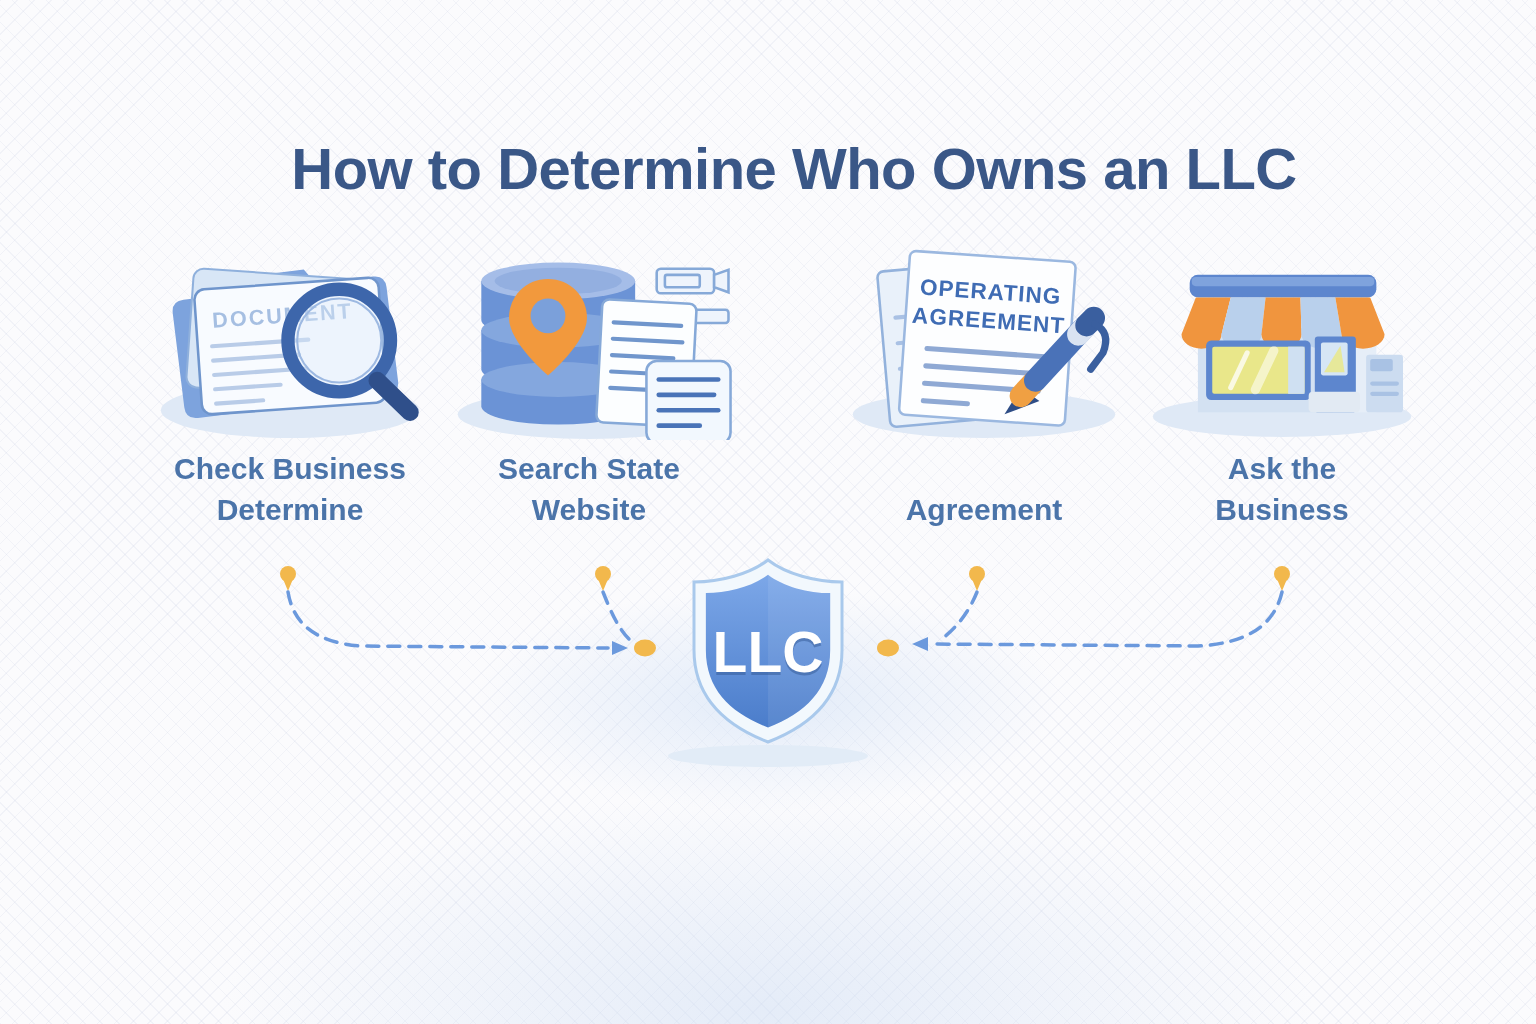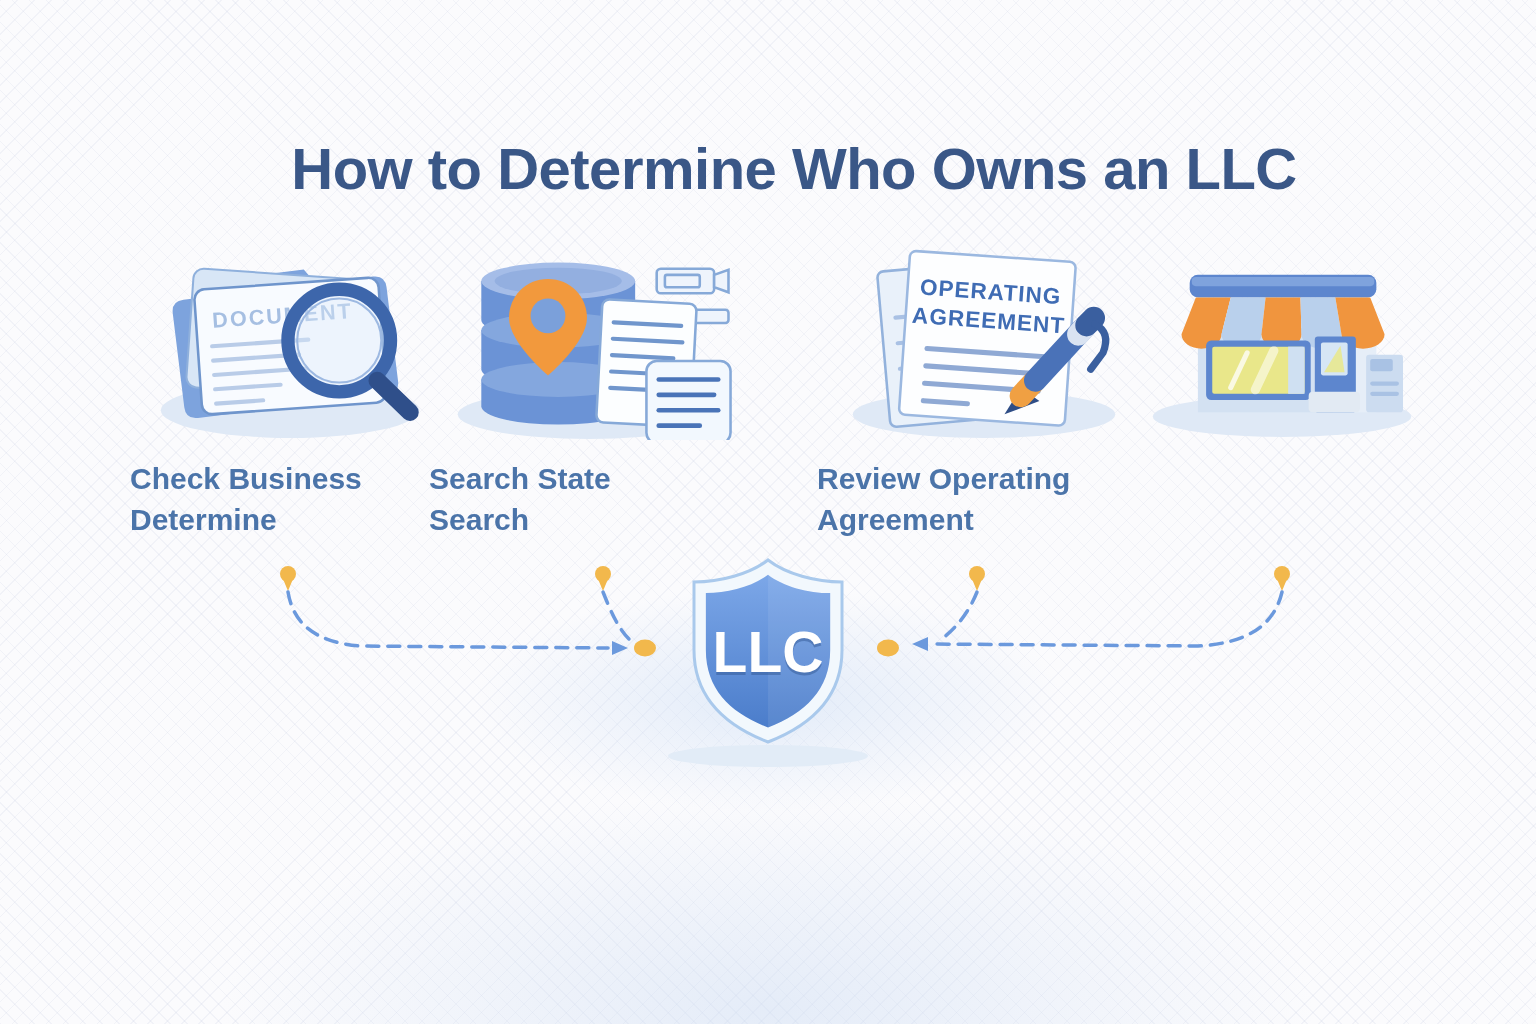--- a/index.html
+++ b/index.html
@@ -26,21 +26,22 @@
     color:#3a5787;letter-spacing:-0.5px;
   }
   .step{
     position:absolute;top:240px;width:320px;height:330px;
   }
   .step .icon-wrap{
     width:290px;height:200px;margin:0 auto;display:block;
   }
   .step .icon-wrap svg{width:100%;height:100%;display:block;}
   .step-label{
-    margin-top:18px;
+    margin-top:8px;
+    text-align:center;
     font-size:30px;font-weight:bold;line-height:41px;
     color:#4b74a9;
   }
   #step-1{left:130px;}
   #step-2{left:429px;}
   #step-3{left:817px;width:334px;}
   #step-4{left:1122px;}
   .connector{
     position:absolute;left:0;top:560px;width:1536px;height:125px;
   }
@@ -126,21 +127,21 @@
       <g stroke="#4a74b8" stroke-width="4.5" stroke-linecap="round">
         <line x1="208" y1="136" x2="266" y2="136"></line>
         <line x1="208" y1="151" x2="262" y2="151"></line>
         <line x1="208" y1="166" x2="266" y2="166"></line>
         <line x1="208" y1="181" x2="248" y2="181"></line>
       </g>
     </svg>
   </span>
   <div class="step-label">
     <span>Search State</span><br>
-    <span>Search</span>
+    <span>Website</span>
   </div>
 </div>
 
 <div class="step" id="step-3">
   <span class="icon-wrap">
     <svg viewBox="0 0 280 195" xmlns="http://www.w3.org/2000/svg">
       <ellipse cx="140" cy="170" rx="128" ry="23" fill="#dfe9f6"></ellipse>
       <g transform="rotate(-5 120 100)">
         <rect x="42" y="24" width="148" height="152" rx="6" fill="#e9f1fa" stroke="#93b2dc" stroke-width="2.5"></rect>
         <g stroke="#a9c1e4" stroke-width="4" stroke-linecap="round">
@@ -166,21 +167,21 @@
         <path d="M160,170 L176,144 L194,157 Z" fill="#2e4d86"></path>
         <line x1="176" y1="152" x2="188" y2="139" stroke="#f0a043" stroke-width="22"></line>
         <line x1="190" y1="137" x2="238" y2="85" stroke="#4a72b8" stroke-width="22"></line>
         <line x1="232" y1="92" x2="238" y2="85" stroke="#d9e3f2" stroke-width="22"></line>
         <line x1="240" y1="83" x2="247" y2="76" stroke="#3a5f9f" stroke-width="22"></line>
         <path d="M248,82 q16,8 8,28 l-12,16" fill="none" stroke="#3a5f9f" stroke-width="7"></path>
       </g>
     </svg>
   </span>
   <div class="step-label">
-    <span>Review Operating</span><br>
+    <br>
     <span>Agreement</span>
   </div>
 </div>
 
 <div class="step" id="step-4">
   <span class="icon-wrap">
     <svg viewBox="0 0 280 195" xmlns="http://www.w3.org/2000/svg">
       <ellipse cx="140" cy="172" rx="126" ry="20" fill="#dfe9f6"></ellipse>
 
       <rect x="58" y="86" width="150" height="82" fill="#d3e1f2"></rect>
@@ -209,20 +210,24 @@
       <rect x="166" y="148" width="50" height="20" rx="4" fill="#e2eaf3"></rect>
 
       <rect x="222" y="112" width="36" height="56" rx="3" fill="#ccdcf0"></rect>
       <rect x="226" y="116" width="22" height="12" rx="2" fill="#a9c2e4"></rect>
       <g stroke="#a9c2e4" stroke-width="4" stroke-linecap="round">
         <line x1="228" y1="140" x2="252" y2="140"></line>
         <line x1="228" y1="150" x2="252" y2="150"></line>
       </g>
     </svg>
   </span>
+  <div class="step-label">
+    <span>Ask the</span><br>
+    <span>Business</span>
+  </div>
 </div>
 
 <svg class="connector" viewBox="0 0 1536 125" xmlns="http://www.w3.org/2000/svg">
   <g fill="#f2b84c">
     <circle cx="288" cy="14" r="8"></circle>
       <path d="M283,19 L293,19 L288,31 Z"></path>
     <circle cx="603" cy="14" r="8"></circle>
       <path d="M598,19 L608,19 L603,31 Z"></path>
     <circle cx="977" cy="14" r="8"></circle>
       <path d="M972,19 L982,19 L977,31 Z"></path>

